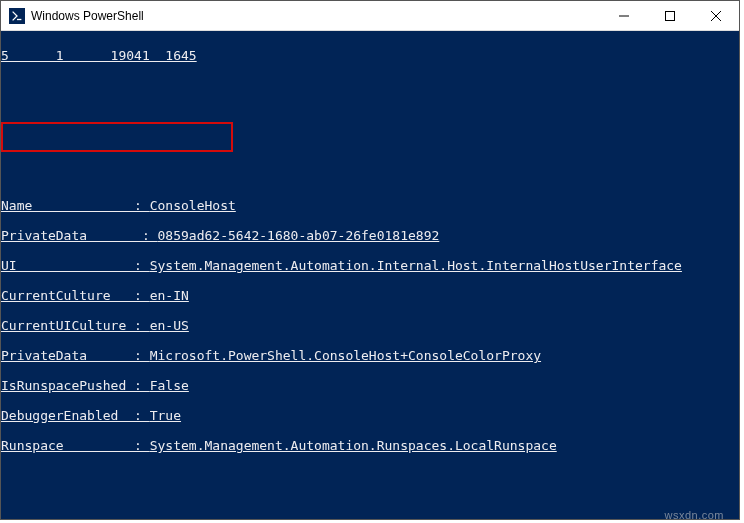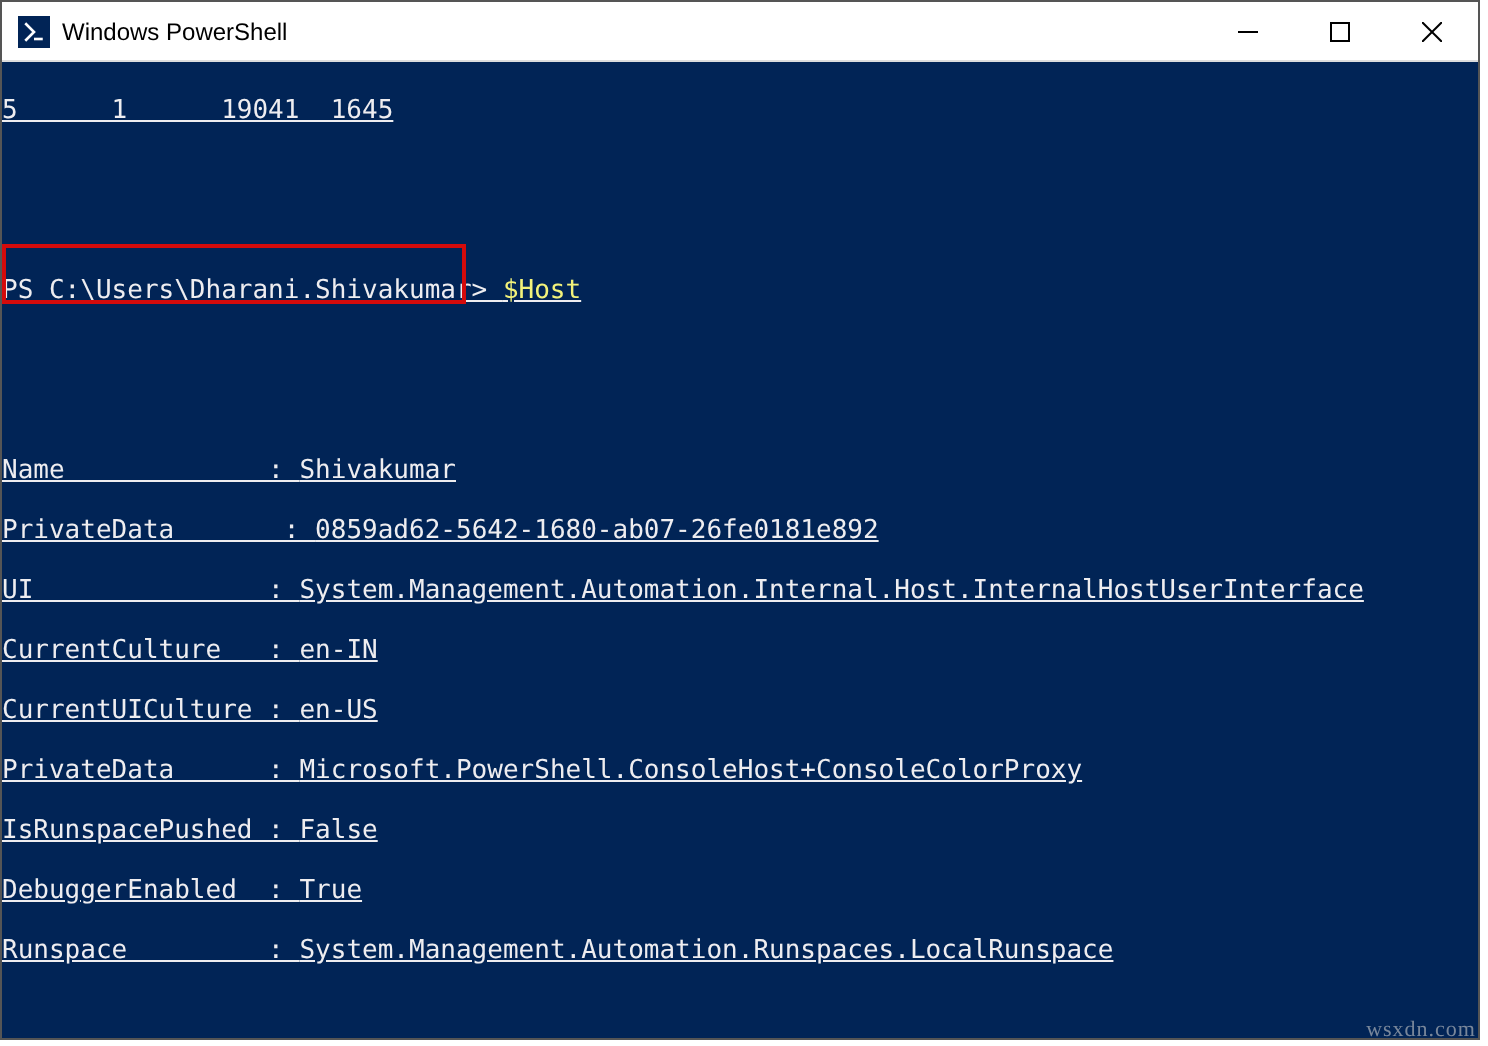--- a/index.html
+++ b/index.html
@@ -70,23 +70,23 @@
     }
     .line { display: block; min-height: 15px; }
     .yellow { color: #f2f27a; }
     .highlight-box {
       position: absolute;
       border: 2px solid #d40b0b;
       pointer-events: none;
     }
     .watermark {
       position: absolute;
-      right: 6px;
+      right: 20px;
       bottom: 2px;
-      font-family: Liberation Serif, serif;
+      font-family: Liberation Sans, sans-serif;
       font-size: 11px;
       color: rgba(200,200,200,0.6);
       letter-spacing: 0.5px;
       margin-top: 12px;
     }
   </style>
 </head>
 <body>
 
 <div class="window">
@@ -115,24 +115,23 @@
             <line x1="10" y1="0" x2="0" y2="10" stroke="#000" stroke-width="1"></line>
           </svg>
       </div>
     </div>
   </div>
 
   <div class="terminal">
 <span class="line">5      1      19041  1645</span>
 <span class="line"></span>
 <span class="line"></span>
-<span class="line"><span>PS C:\Users\Dharani.Shivakumar&gt; </span><span class="yellow">$Host</span></span>
 <span class="line"></span>
 <span class="line"></span>
-<span class="line"><span>Name             : </span><span>Shivakumar</span></span>
+<span class="line"><span>Name             : </span><span>ConsoleHost</span></span>
 <span class="line"><span>PrivateData       : </span><span>0859ad62-5642-1680-ab07-26fe0181e892</span></span>
 <span class="line"><span>UI               : </span><span>System.Management.Automation.Internal.Host.InternalHostUserInterface</span></span>
 <span class="line"><span>CurrentCulture   : </span><span>en-IN</span></span>
 <span class="line"><span>CurrentUICulture : </span><span>en-US</span></span>
 <span class="line"><span>PrivateData      : </span><span>Microsoft.PowerShell.ConsoleHost+ConsoleColorProxy</span></span>
 <span class="line"><span>IsRunspacePushed : </span><span>False</span></span>
 <span class="line"><span>DebuggerEnabled  : </span><span>True</span></span>
 <span class="line"><span>Runspace         : </span><span>System.Management.Automation.Runspaces.LocalRunspace</span></span>
 
 

